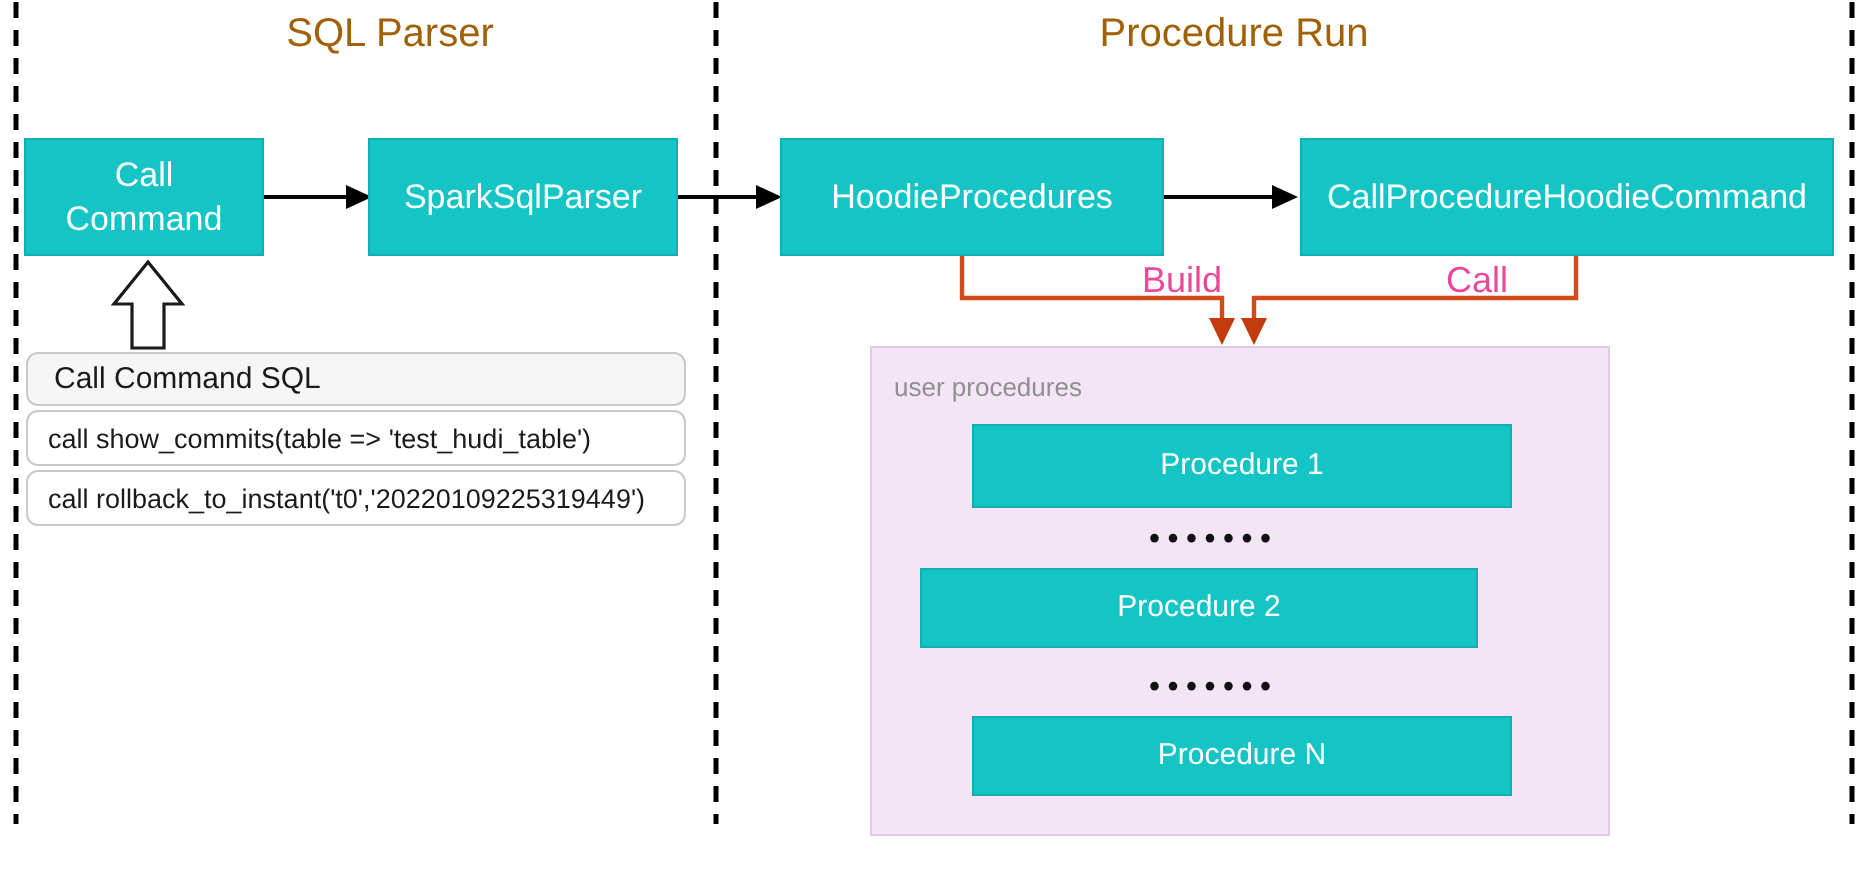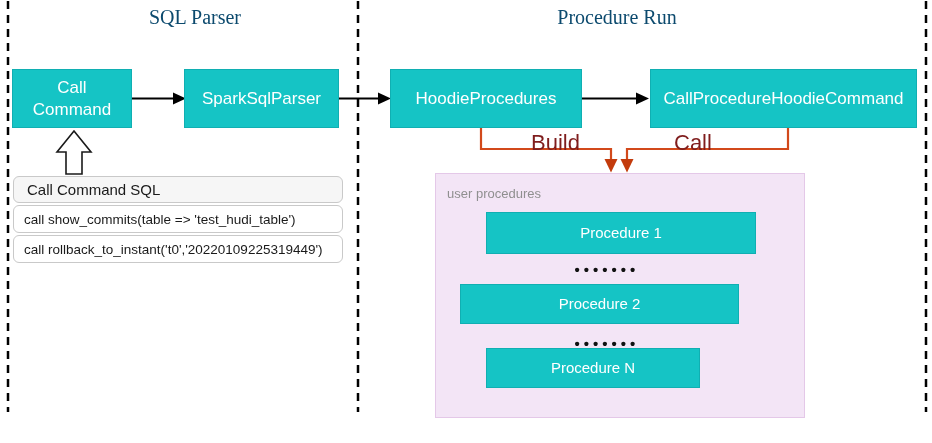--- a/index.html
+++ b/index.html
@@ -7,27 +7,27 @@
     --orange:#d2491b; --orange-head:#c33b0c;
     --pink:#f3e5f6; --pink-border:#e4c8e8;
     --panel-bg:#f6f6f6; --panel-border:#c9c9c9;
     --muted:#8f8f8f;
   }
   *{box-sizing:border-box;margin:0;padding:0;}
   body{background:#fff;font-family:"Liberation Sans","DejaVu Sans",sans-serif;}
   .canvas{position:relative;width:932px;height:443px;background:#fff;overflow:hidden;}
   .overlay{position:absolute;left:0;top:0;width:932px;height:443px;}
   .abs{position:absolute;}
-  .region-title{font-size:20px;color:#0c4a6e;text-align:center;white-space:nowrap;font-family:Liberation Serif, serif;}
+  .region-title{font-size:20px;color:#a16207;text-align:center;white-space:nowrap;}
   .node{
     background:var(--teal);border:1px solid var(--teal-border);
     color:#fff;font-size:17px;display:flex;align-items:center;justify-content:center;
     text-align:center;line-height:1.25;
   }
-  .edge-label{font-size:22px;color:#7f1d1d;text-align:left;white-space:nowrap;}
+  .edge-label{font-size:18px;color:#ec4899;text-align:right;white-space:nowrap;}
   .panel-row{
     background:#fff;border:1px solid var(--panel-border);border-radius:6px;
     display:flex;align-items:center;padding-left:13px;color:#1a1a1a;
   }
   .panel-header{background:var(--panel-bg);font-size:15px;}
   .panel-code{font-size:13.5px;padding-left:10px;}
   .container-box{background:var(--pink);border:1px solid var(--pink-border);}
   .container-label{font-size:13px;color:var(--muted);white-space:nowrap;}
   .proc-node{font-size:15px;}
   .dots{font-size:15px;font-weight:bold;color:#111;letter-spacing:4px;text-align:center;white-space:nowrap;}
@@ -84,15 +84,15 @@
   <div class="abs panel-row panel-code" style="left:13px;top:205px;width:330px;height:28px;">call show_commits(table =&gt; 'test_hudi_table')</div>
   <div class="abs panel-row panel-code" style="left:13px;top:235px;width:330px;height:28px;">call rollback_to_instant('t0','20220109225319449')</div>
 
   <div class="abs container-box" style="left:435px;top:173px;width:370px;height:245px;"></div>
   <div class="abs container-label" style="left:447px;top:186px;">user procedures</div>
 
   <div class="abs node proc-node" style="left:486px;top:212px;width:270px;height:42px;">Procedure 1</div>
   <div class="abs dots" style="left:547px;top:261px;width:120px;">•••••••</div>
   <div class="abs node proc-node" style="left:460px;top:284px;width:279px;height:40px;">Procedure 2</div>
   <div class="abs dots" style="left:547px;top:335px;width:120px;">•••••••</div>
-  <div class="abs node proc-node" style="left:486px;top:348px;width:214px;height:40px;">Procedure N</div>
+  <div class="abs node proc-node" style="left:486px;top:358px;width:270px;height:40px;">Procedure N</div>
 
 </div>
 
 </body></html>

